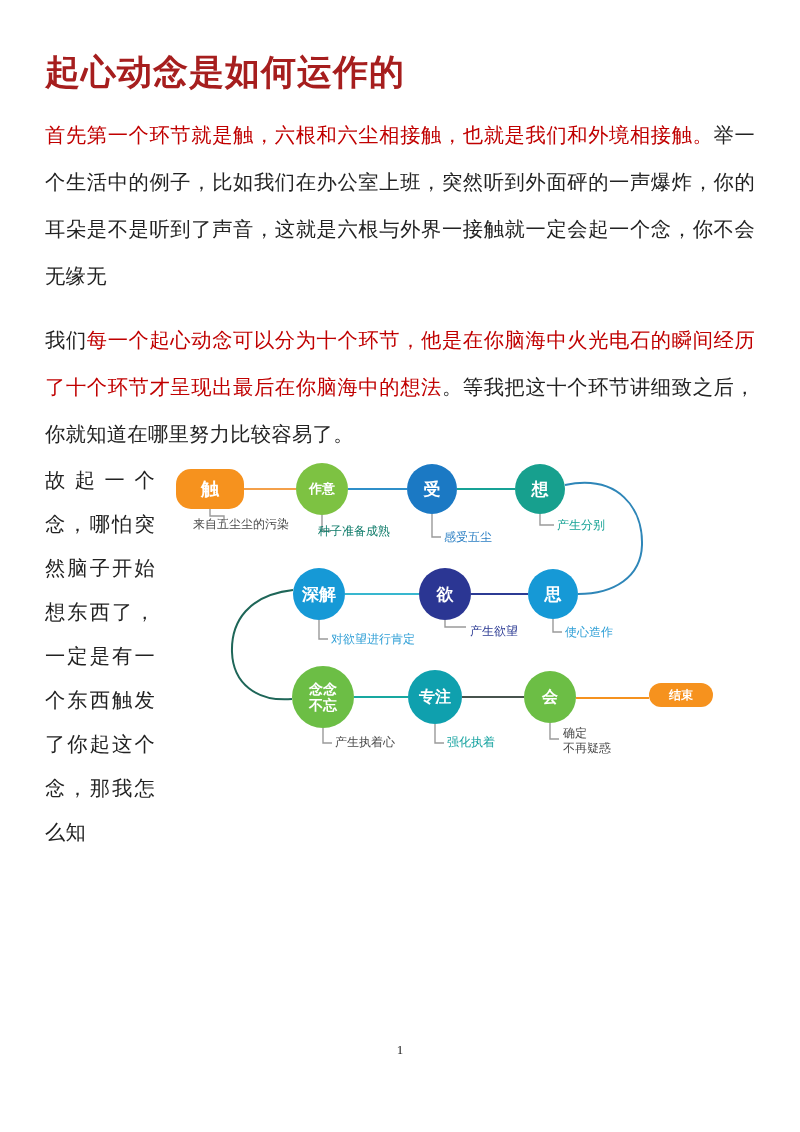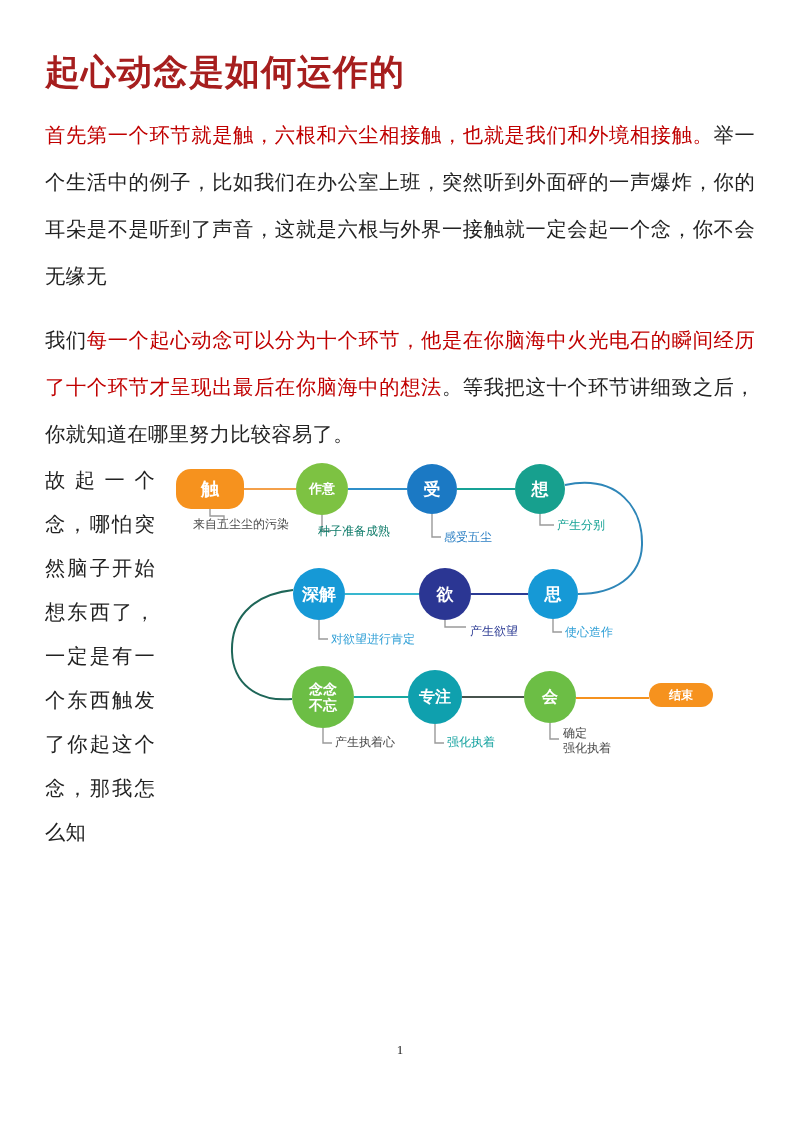--- a/index.html
+++ b/index.html
@@ -124,19 +124,19 @@
         <div class="note" style="left: 38px; top: 62px; color: rgb(74, 74, 74);">来自五尘尘的污染</div>
         <div class="note" style="left: 163px; top: 69px; color: rgb(12, 122, 104);">种子准备成熟</div>
         <div class="note" style="left: 289px; top: 75px; color: rgb(43, 127, 195);">感受五尘</div>
         <div class="note" style="left: 402px; top: 63px; color: rgb(22, 162, 149);">产生分别</div>
         <div class="note" style="left: 176px; top: 177px; color: rgb(47, 159, 214);">对欲望进行肯定</div>
         <div class="note" style="left: 315px; top: 169px; color: rgb(43, 58, 147);">产生欲望</div>
         <div class="note" style="left: 410px; top: 170px; color: rgb(47, 159, 214);">使心造作</div>
         <div class="note" style="left: 180px; top: 280px; color: rgb(74, 74, 74);">产生执着心</div>
         <div class="note" style="left: 292px; top: 280px; color: rgb(22, 163, 160);">强化执着</div>
         <div class="note" style="left: 408px; top: 271px; color: rgb(74, 74, 74);">确定
-强化执着</div>
+不再疑惑</div>
       </div>
     </div>
   </div>
 
   <div class="page-number">1</div>
 </div>
 
 </body></html>

